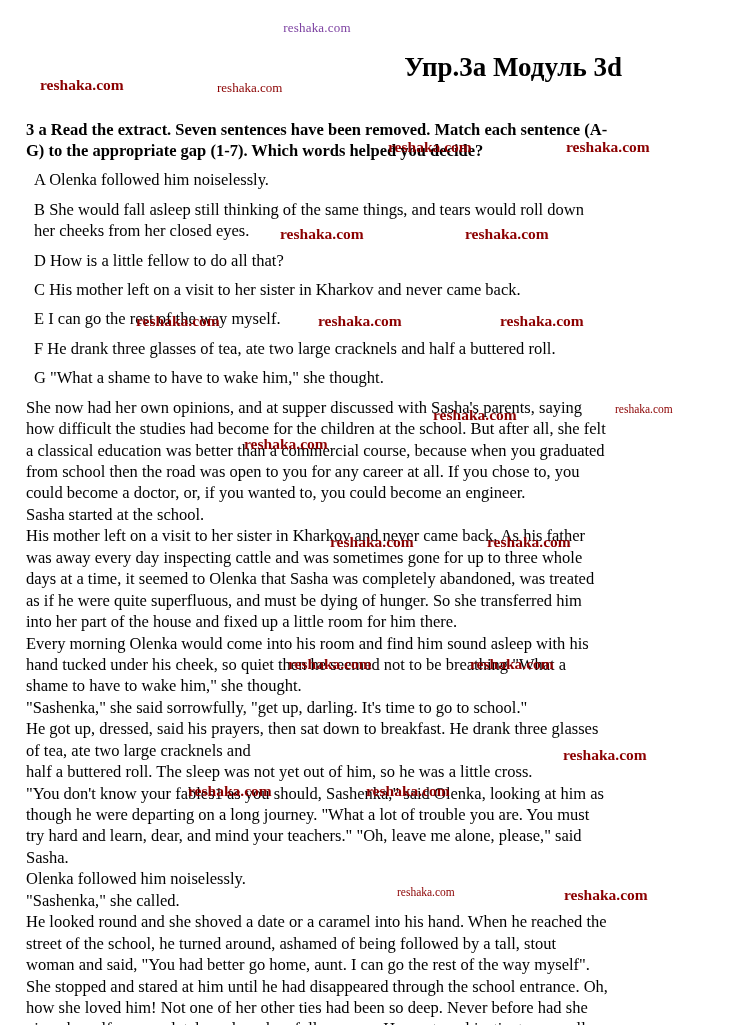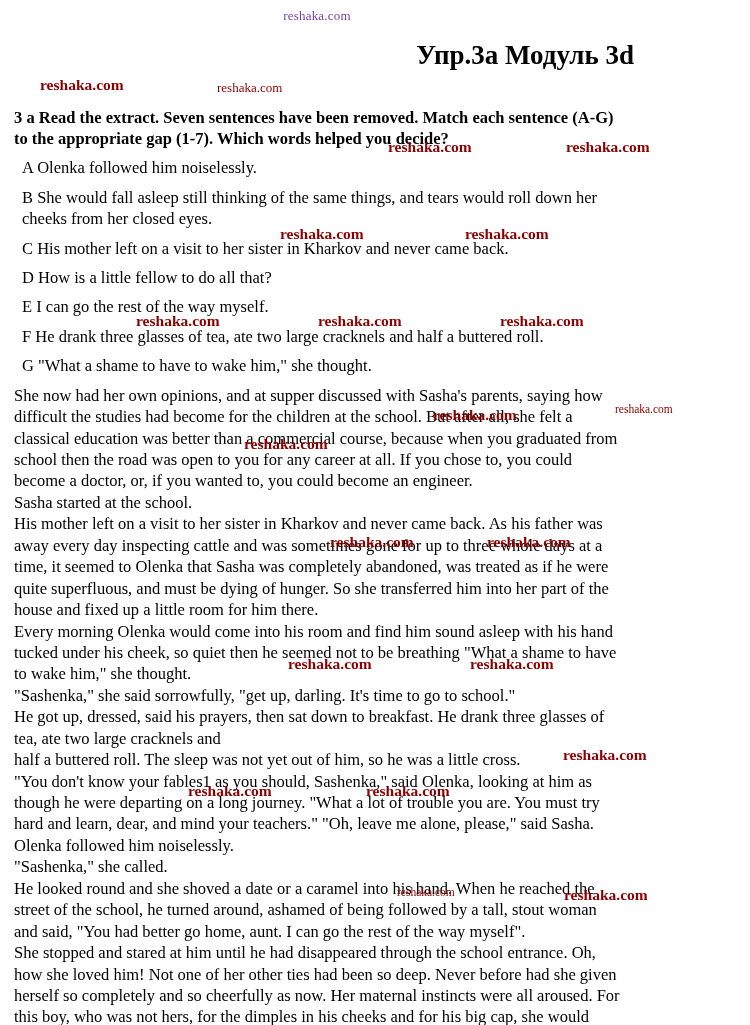--- a/index.html
+++ b/index.html
@@ -12,21 +12,21 @@
     height: 1025px;
     position: relative;
     font-family: "Liberation Serif", serif;
     color: #000000;
     overflow: hidden;
   }
   .page {
     position: relative;
     width: 634px;
     height: 1025px;
-    padding: 0;
+    padding: 12px;
     box-sizing: border-box;
   }
   .top-watermark {
     text-align: center;
     color: #7b3fa0;
     font-family: "Liberation Serif", serif;
     font-size: 13px;
     padding-top: 8px;
     letter-spacing: 0.2px;
   }
@@ -92,22 +92,22 @@
   <div class="top-watermark">reshaka.com</div>
 
   <div class="doc-title">Упр.3a Модуль 3d</div>
 
   <div class="content">
 
     <div class="task-line">3 a Read the extract. Seven sentences have been removed. Match each sentence (A-G) to the appropriate gap (1-7). Which words helped you decide?</div>
 
     <p class="opt">A Olenka followed him noiselessly.</p>
     <p class="opt">B She would fall asleep still thinking of the same things, and tears would roll down her cheeks from her closed eyes.</p>
+    <p class="opt">D How is a little fellow to do all that?</p>
     <p class="opt">C His mother left on a visit to her sister in Kharkov and never came back.</p>
-    <p class="opt">D How is a little fellow to do all that?</p>
     <p class="opt">E I can go the rest of the way myself.</p>
     <p class="opt">F He drank three glasses of tea, ate two large cracknels and half a buttered roll.</p>
     <p class="opt">G "What a shame to have to wake him," she thought.</p>
 
 
     <p class="para">She now had her own opinions, and at supper discussed with Sasha's parents, saying how difficult the studies had become for the children at the school. But after all, she felt a classical education was better than a commercial course, because when you graduated from school then the road was open to you for any career at all. If you chose to, you could become a doctor, or, if you wanted to, you could become an engineer.</p>
     <p class="para">Sasha started at the school.</p>
     <p class="para">His mother left on a visit to her sister in Kharkov and never came back. As his father was away every day inspecting cattle and was sometimes gone for up to three whole days at a time, it seemed to Olenka that Sasha was completely abandoned, was treated as if he were quite superfluous, and must be dying of hunger. So she transferred him into her part of the house and fixed up a little room for him there.</p>
     <p class="para">Every morning Olenka would come into his room and find him sound asleep with his hand tucked under his cheek, so quiet then he seemed not to be breathing "What a shame to have to wake him," she thought.</p>
     <p class="para">"Sashenka," she said sorrowfully, "get up, darling. It's time to go to school."</p>

